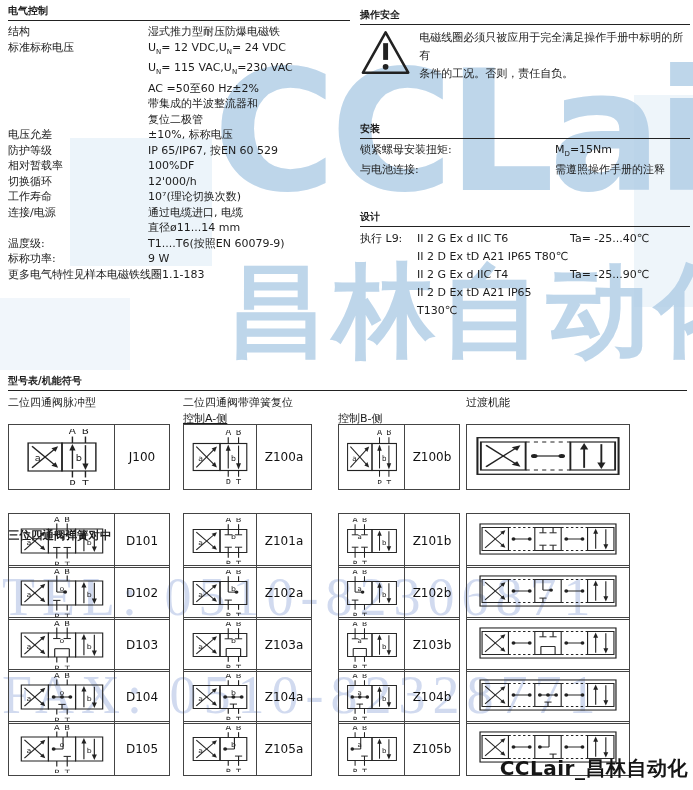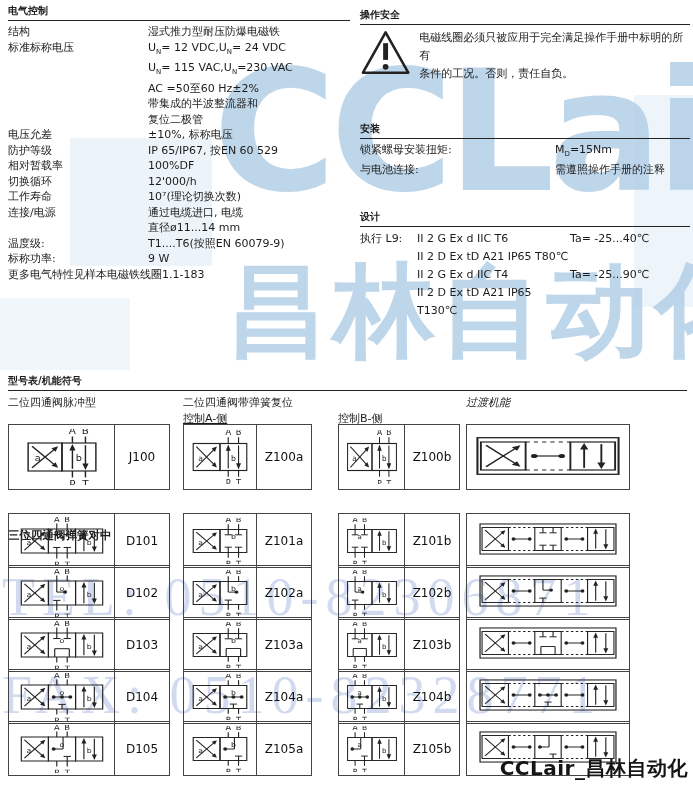--- a/index.html
+++ b/index.html
@@ -168,21 +168,21 @@
           <span class="dta"></span>
         </div>
     </div>
 
     <div class="block sec-h" style="left:8px;top:374px;width:679px;">型号表/机能符号</div>
 
     <div class="colhead" style="left:8px;top:395px;">二位四通阀脉冲型</div>
     <div class="colhead" style="left:183px;top:395px;">二位四通阀带弹簧复位</div>
     <div class="colhead" style="left:183px;top:411px;text-decoration:underline;">控制A-侧</div>
     <div class="colhead" style="left:338px;top:411px;">控制B-侧</div>
-    <div class="colhead" style="left:466px;top:395px;font-style:italic;">过渡机能</div>
+    <div class="colhead" style="left:466px;top:395px;">过渡机能</div>
 
     <div class="vcell" style="left:8px;top:424px;width:160px;height:64px;">
       <div class="vsym">
           <svg width="86" height="56" viewBox="0 0 66 52" preserveAspectRatio="none">
             <rect x="7" y="13" width="26" height="26" fill="none" stroke="#222" stroke-width="1.1"></rect>
             <line x1="10" y1="36" x2="28.5" y2="17.5" stroke="#222" stroke-width="1.1"></line>
             <polygon points="30,16 28.1,21.1 24.9,17.9" fill="#222"></polygon>
             <line x1="10" y1="16" x2="28.5" y2="34.5" stroke="#222" stroke-width="1.1"></line>
             <polygon points="30,36 28.1,30.9 24.9,34.1" fill="#222"></polygon>
             <rect x="33" y="13" width="26" height="26" fill="none" stroke="#222" stroke-width="1.1"></rect>

